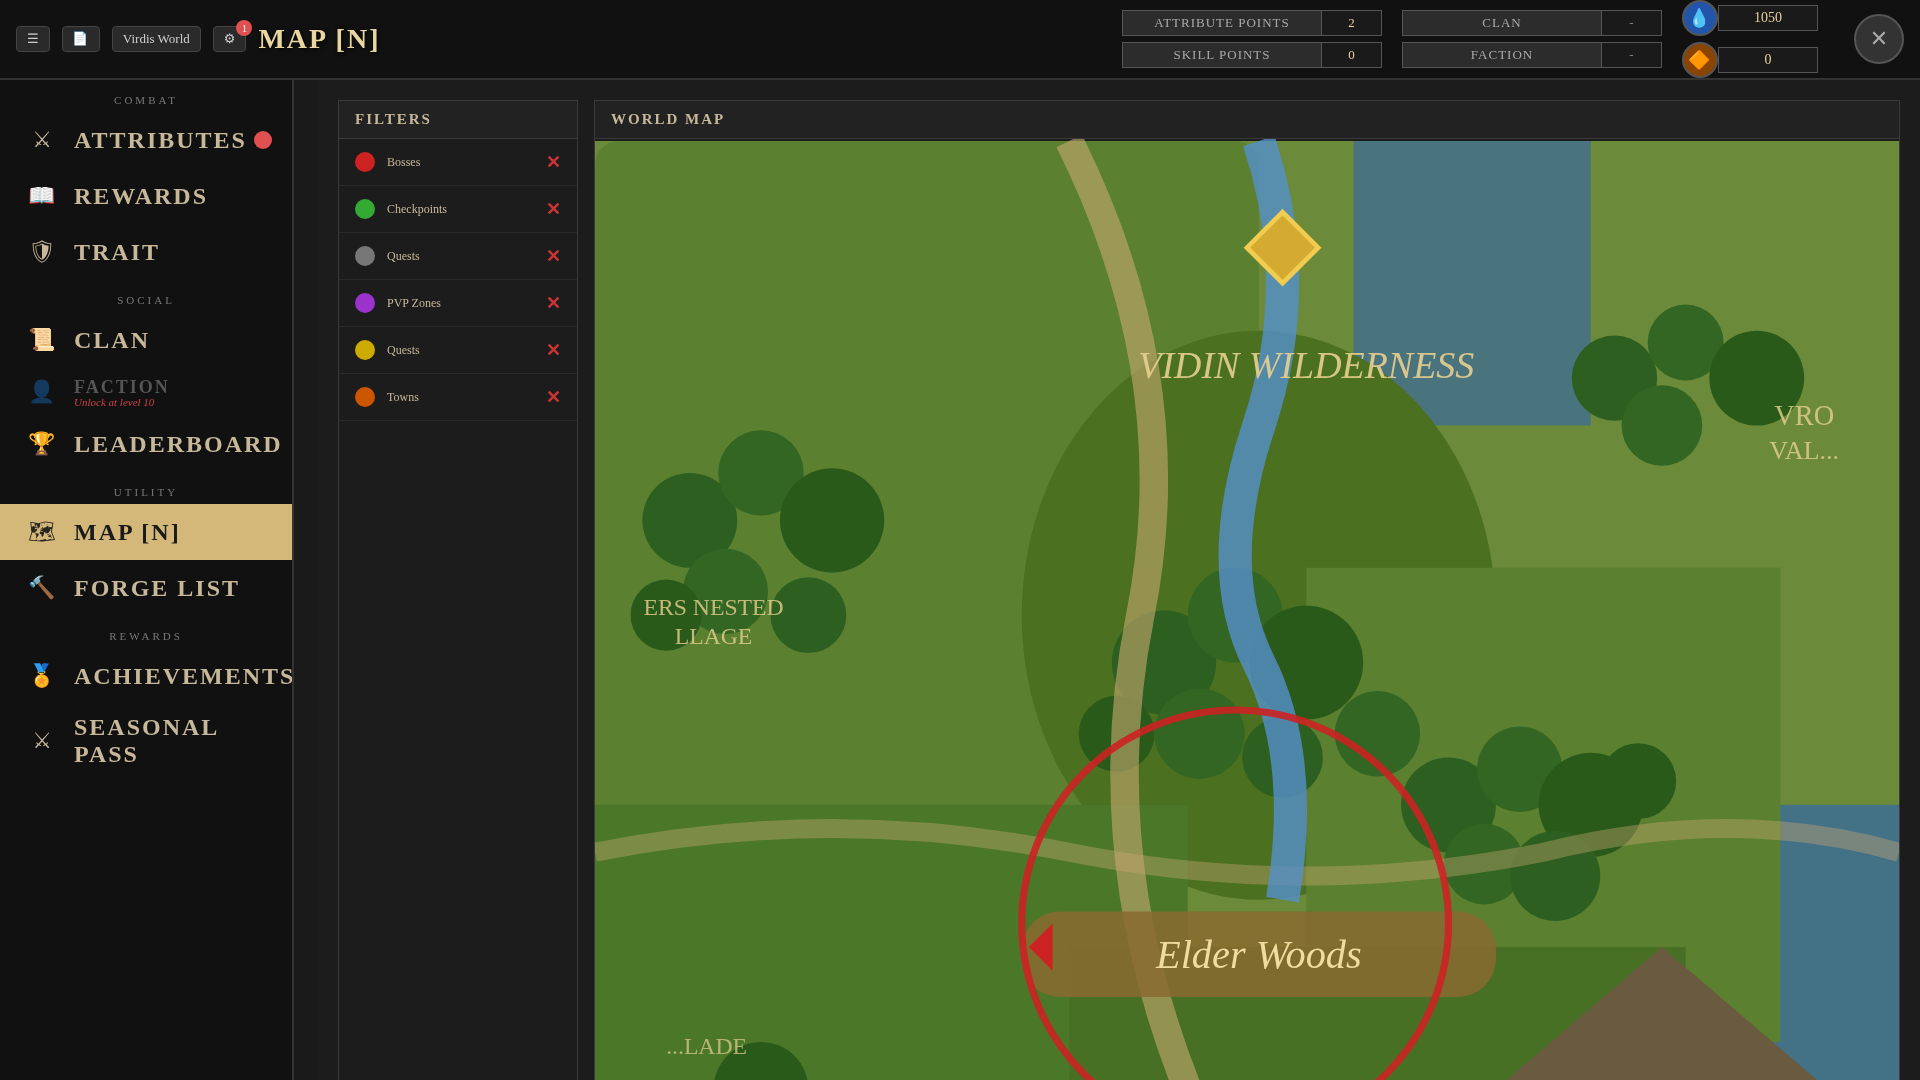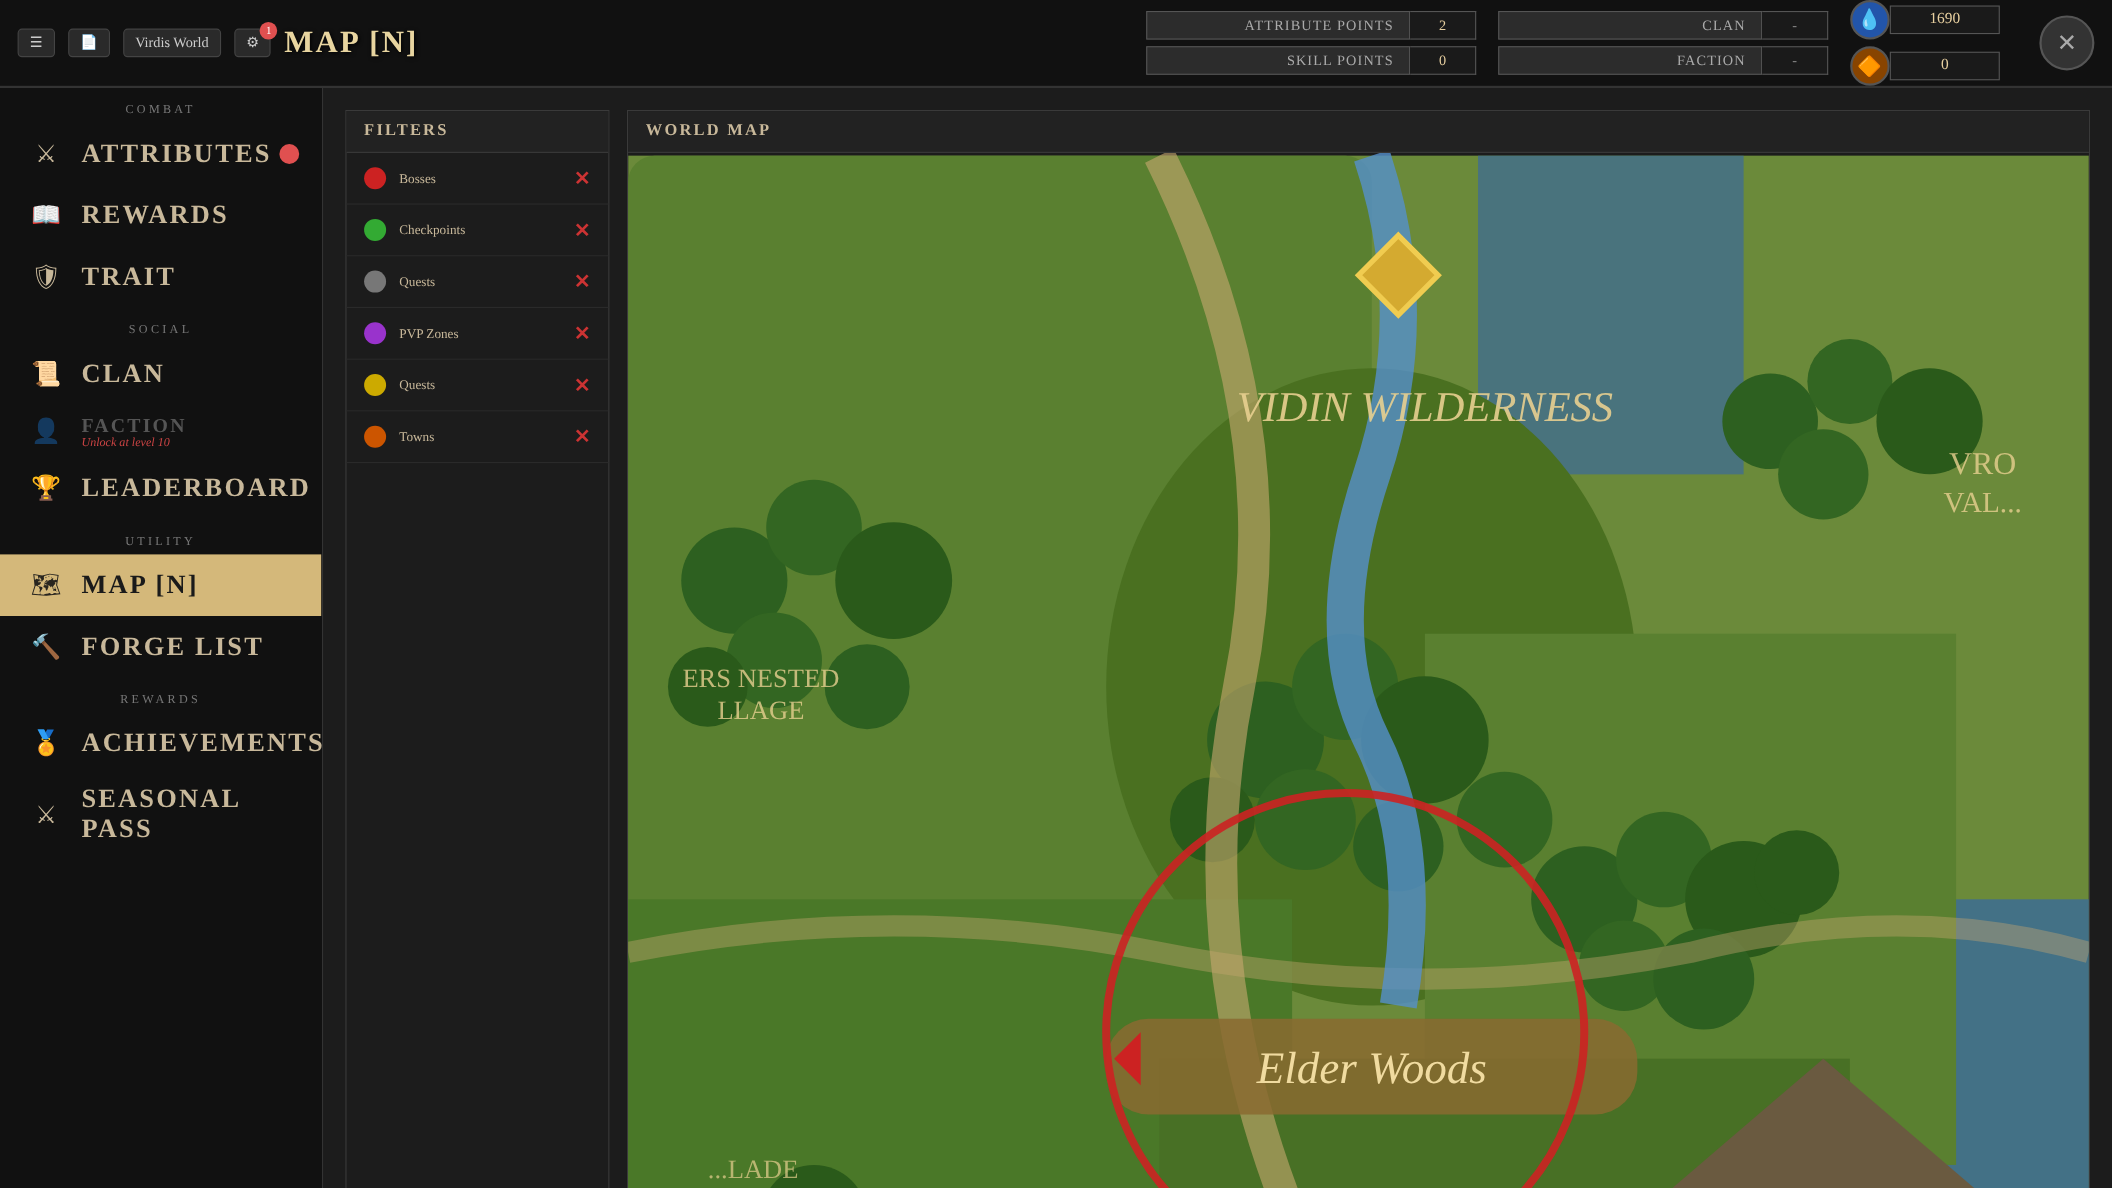--- a/index.html
+++ b/index.html
@@ -68,22 +68,22 @@
       align-items: center;
       gap: 0;
     }
     .stat-label {
       background: #2c2c2c;
       border: 1px solid #555;
       color: #aaa;
       font-size: 13px;
       letter-spacing: 1px;
       padding: 4px 14px;
-      width: 240px;
-      text-align: right;
+      width: 200px;
+      text-align: center;
     }
     .stat-value {
       background: #1a1a1a;
       border: 1px solid #555;
       border-left: none;
       color: #e8d0a0;
       font-size: 13px;
       padding: 4px 14px;
       width: 60px;
       text-align: center;
@@ -221,20 +221,21 @@
     }
 
     
     .content-area {
       flex: 1;
       display: flex;
       flex-direction: column;
       background: #1c1c1c;
       padding: 20px;
       gap: 20px;
+      margin-left: 24px;
     }
 
     
     .filters-panel {
       width: 240px;
       background: #1c1c1c;
       border: 1px solid #3a3a3a;
       display: flex;
       flex-direction: column;
       flex-shrink: 0;
@@ -341,21 +342,21 @@
       </div>
       <div class="stat-row">
         <span class="stat-label">FACTION</span>
         <span class="stat-value stat-dash">-</span>
       </div>
     </div>
 
     <div style="display:flex; flex-direction:column; gap:6px;">
       <div class="currency-row">
         <div class="currency-icon blue">💧</div>
-        <span class="currency-value">1690</span>
+        <span class="currency-value">1050</span>
       </div>
       <div class="currency-row">
         <div class="currency-icon orange">🔶</div>
         <span class="currency-value">0</span>
       </div>
     </div>
   </div>
 
   <button class="close-btn">✕</button>
 </div>

